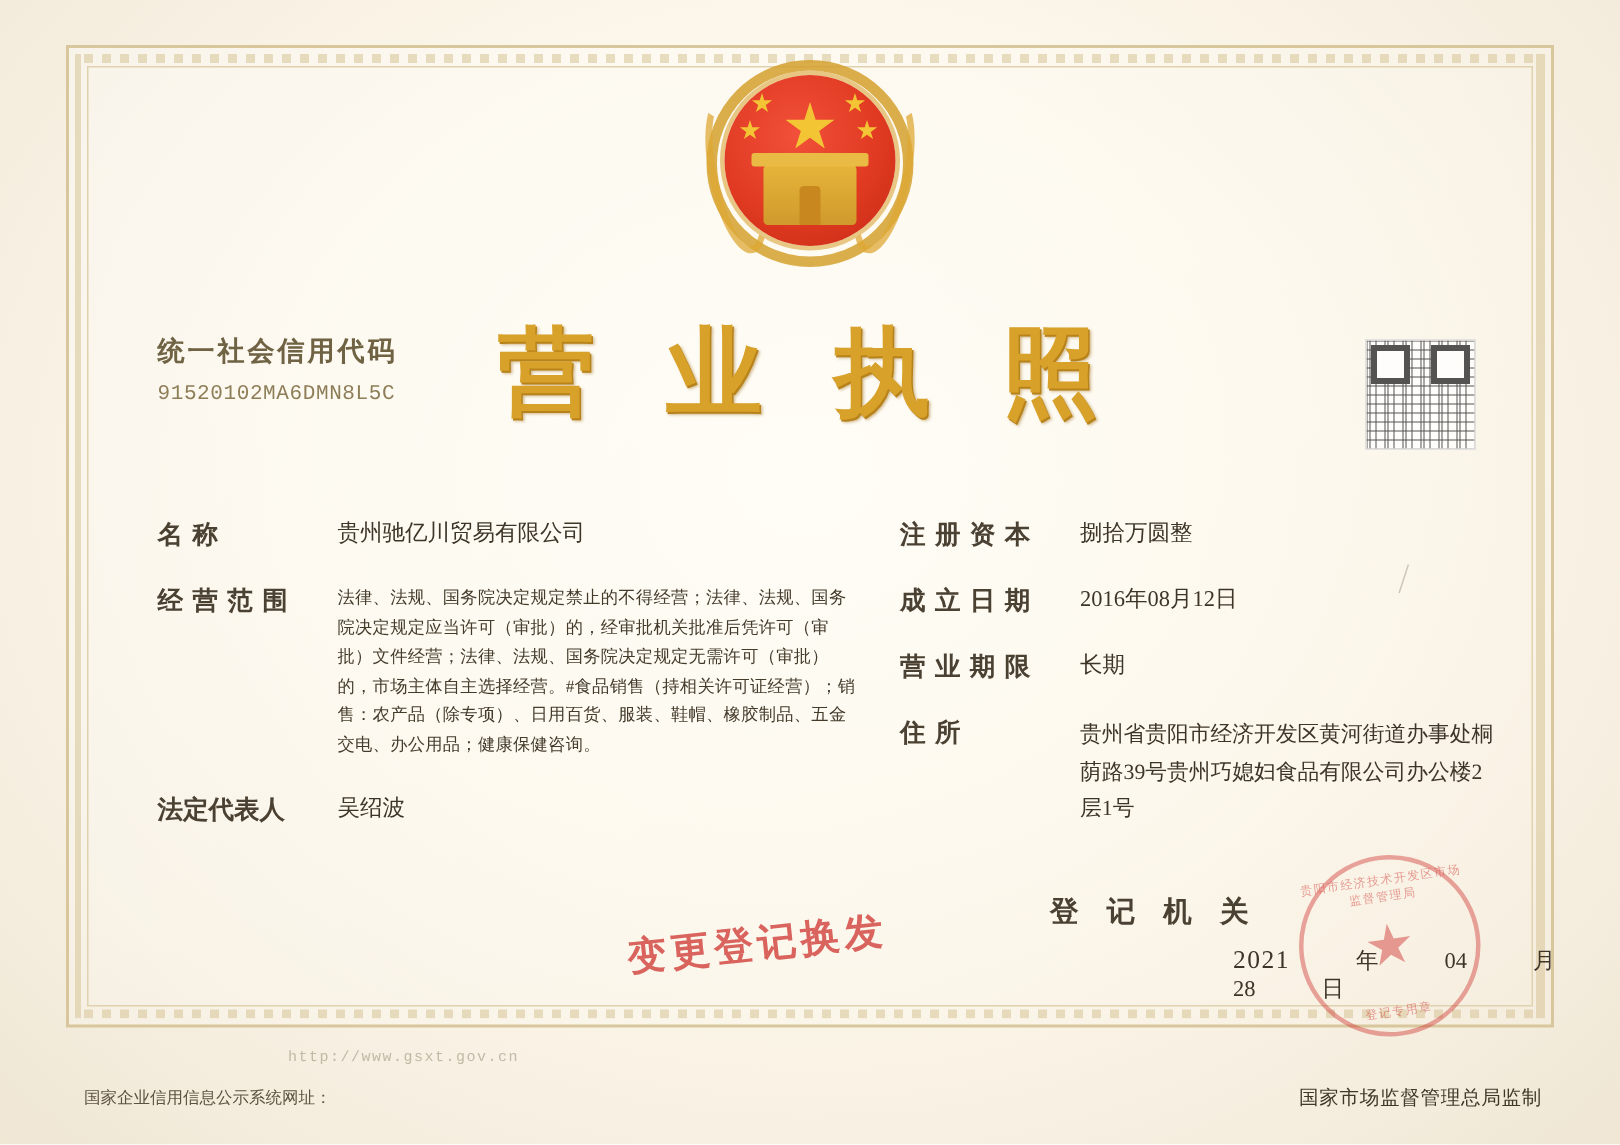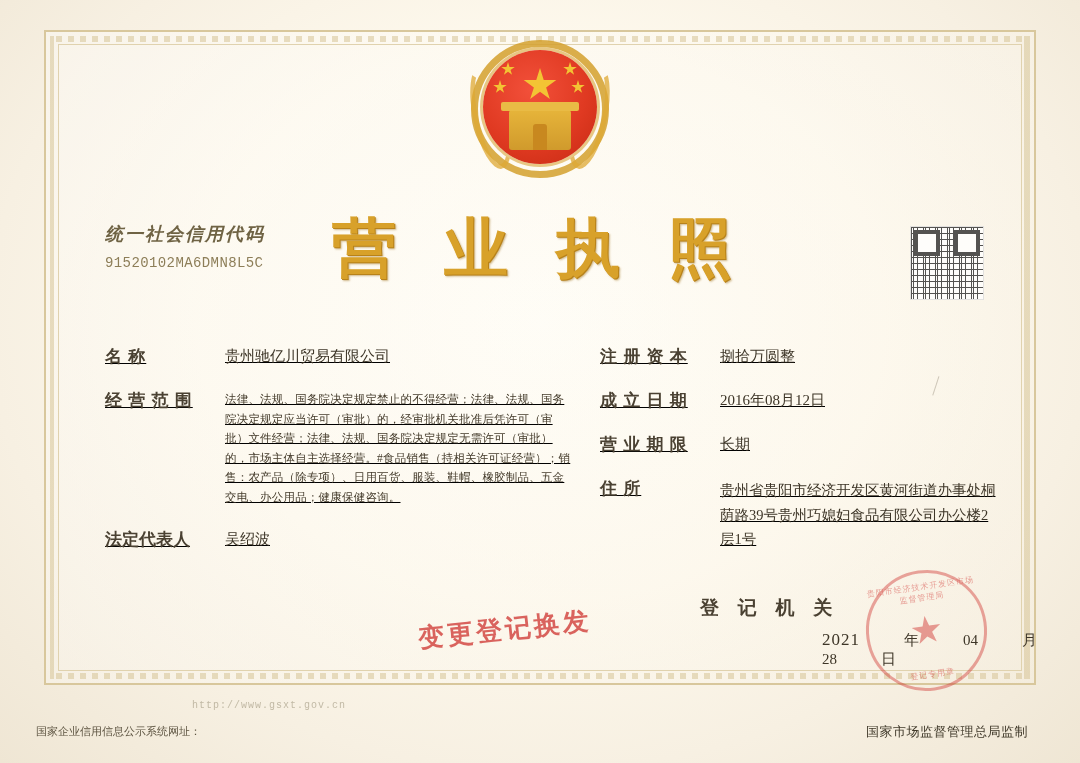--- a/index.html
+++ b/index.html
@@ -154,21 +154,20 @@
     left: 105px;
     top: 222px;
     color: #8a7a52;
   }
   .code-block .label {
     font-family: "Liberation Serif", serif;
     font-size: 18px;
     letter-spacing: 2px;
     color: #6f6344;
     font-weight: bold;
-    font-style: italic;
   }
   .code-block .value {
     margin-top: 9px;
     font-family: "Liberation Mono", monospace;
     font-size: 14px;
     letter-spacing: 0.4px;
     color: #8d7e58;
   }
   
   .qr-wrap {
@@ -222,21 +221,20 @@
   }
   .col-right {
     position: absolute;
     left: 495px;
     top: 0;
     width: 400px;
   }
   .row {
     display: flex;
     margin-bottom: 21px;
-    text-decoration: underline;
   }
   .f-label {
     width: 120px;
     flex: none;
     font-family: "Liberation Serif", serif;
     font-size: 17px;
     font-weight: bold;
     color: #4a4132;
     letter-spacing: 1px;
     display: flex;
@@ -338,21 +336,21 @@
     left: 192px;
     top: 700px;
     font-family: "Liberation Mono", monospace;
     font-size: 10px;
     color: rgba(150,140,115,0.55);
     letter-spacing: 1px;
   }
   
   .footer-left {
     position: absolute;
-    left: 36px;
+    left: 56px;
     bottom: 24px;
     font-size: 11px;
     color: #5c5340;
   }
   .footer-right {
     position: absolute;
     right: 52px;
     bottom: 22px;
     font-size: 13px;
     color: #3f3829;

